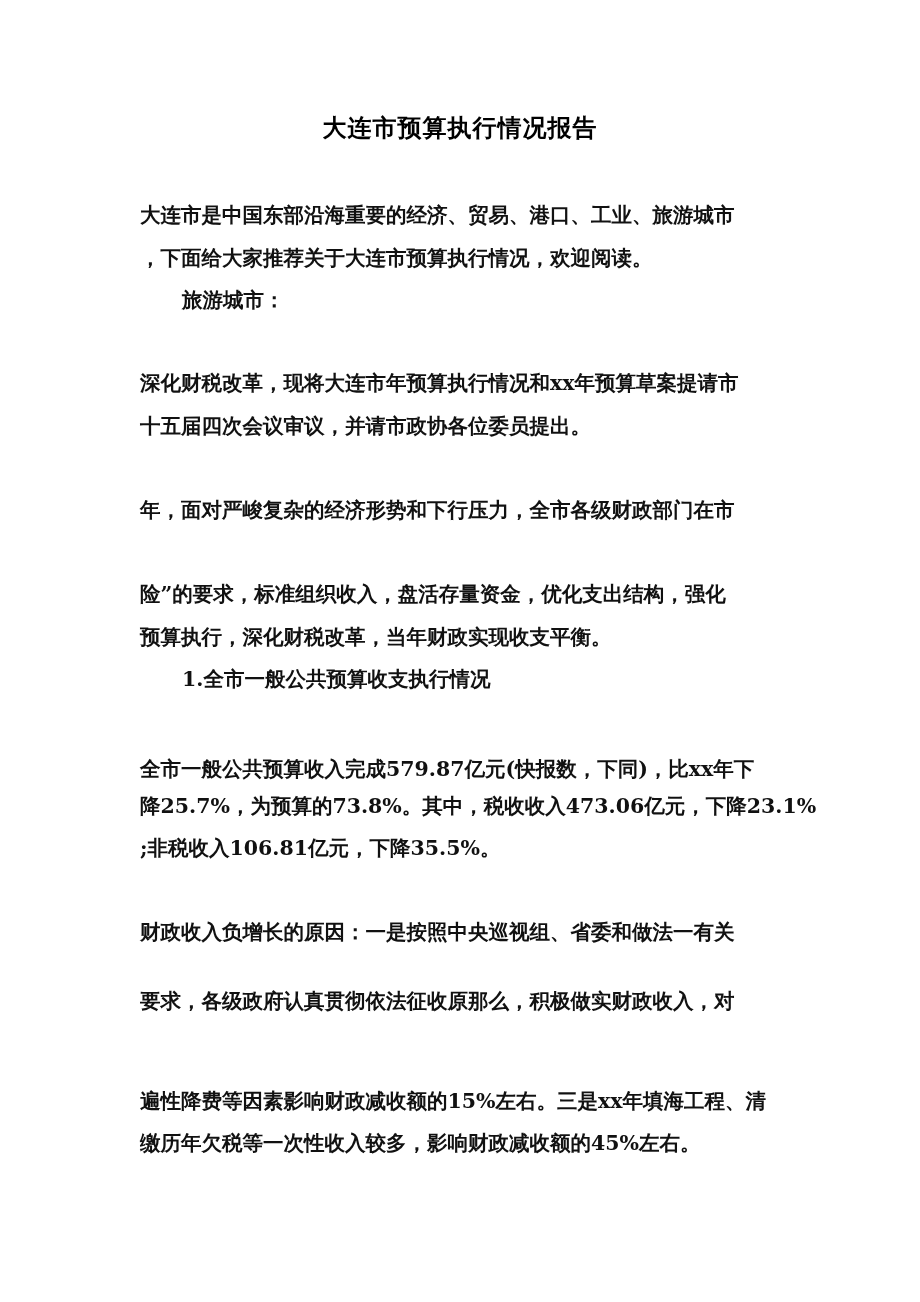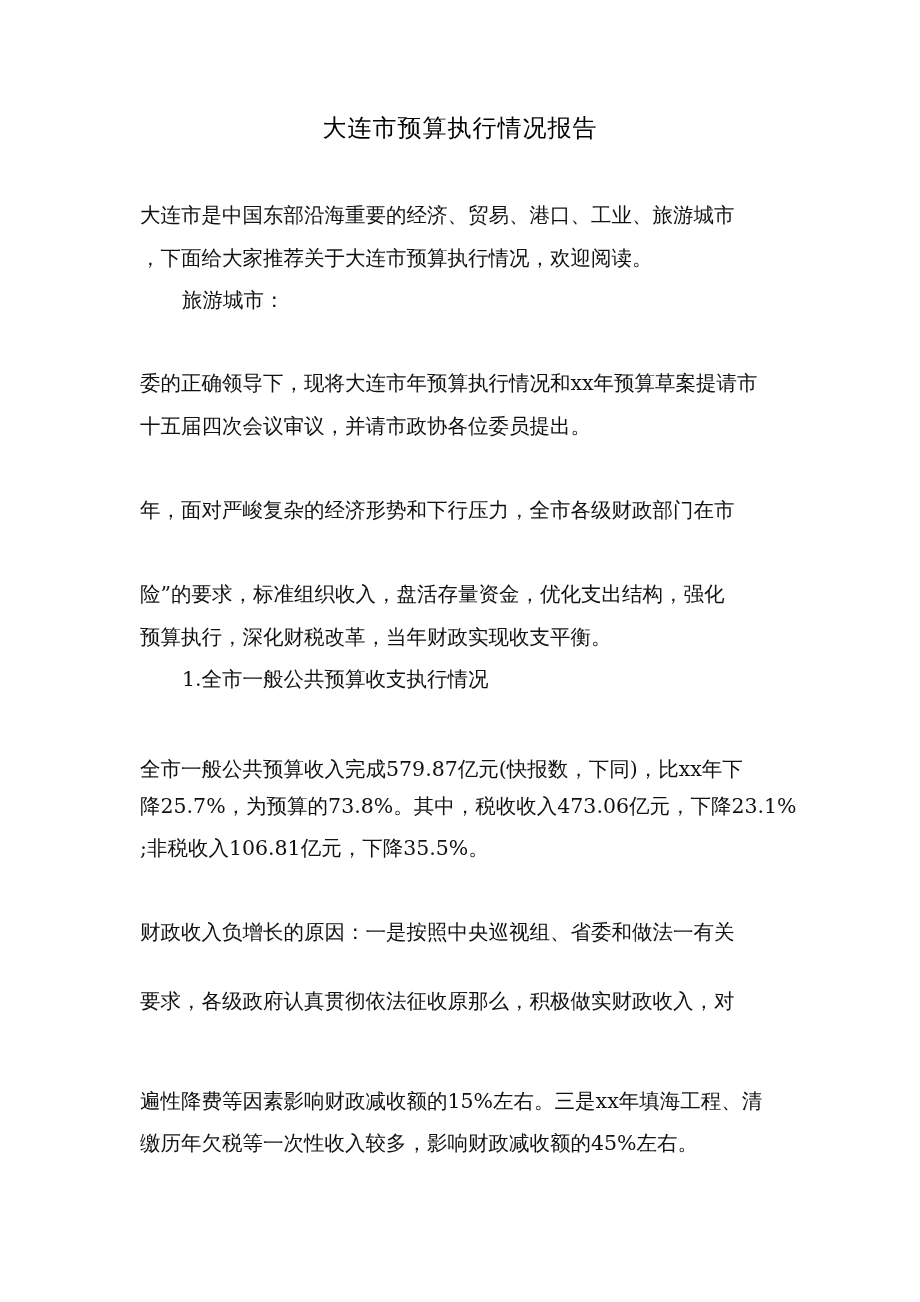--- a/index.html
+++ b/index.html
@@ -14,20 +14,21 @@
       overflow: hidden;
       font-family: "DejaVu Serif", "Liberation Serif", serif;
       color: #111111;
     }
     .page {
       position: absolute;
       left: 0;
       top: 0;
       width: 920px;
       height: 1302px;
+      font-weight: bold;
     }
     .title {
       position: absolute;
       left: 0;
       width: 920px;
       top: 112px;
       text-align: center;
       font-family: "DejaVu Sans", "Liberation Sans", sans-serif;
       font-size: 24px;
       line-height: 32px;
@@ -52,21 +53,21 @@
 
 <div class="page">
 
   <div class="title">大连市预算执行情况报告</div>
 
   <div class="line" style="top:244px">，下面给大家推荐关于大连市预算执行情况，欢迎阅读。</div>
   <div class="line" style="top:201px">大连市是中国东部沿海重要的经济、贸易、港口、工业、旅游城市</div>
 
   <div class="line indent" style="top:286px">旅游城市：</div>
 
-  <div class="line" style="top:369px">委的正确领导下，现将大连市年预算执行情况和xx年预算草案提请市</div>
+  <div class="line" style="top:369px">深化财税改革，现将大连市年预算执行情况和xx年预算草案提请市</div>
   <div class="line" style="top:412px">十五届四次会议审议，并请市政协各位委员提出。</div>
 
   <div class="line" style="top:496px">年，面对严峻复杂的经济形势和下行压力，全市各级财政部门在市</div>
   <div class="line" style="top:623px">预算执行，深化财税改革，当年财政实现收支平衡。</div>
   <div class="line" style="top:580px">险”的要求，标准组织收入，盘活存量资金，优化支出结构，强化</div>
 
   <div class="line indent" style="top:665px">1.全市一般公共预算收支执行情况</div>
 
   <div class="line" style="top:755px">全市一般公共预算收入完成579.87亿元(快报数，下同)，比xx年下</div>
   <div class="line" style="top:792px">降25.7%，为预算的73.8%。其中，税收收入473.06亿元，下降23.1%</div>

